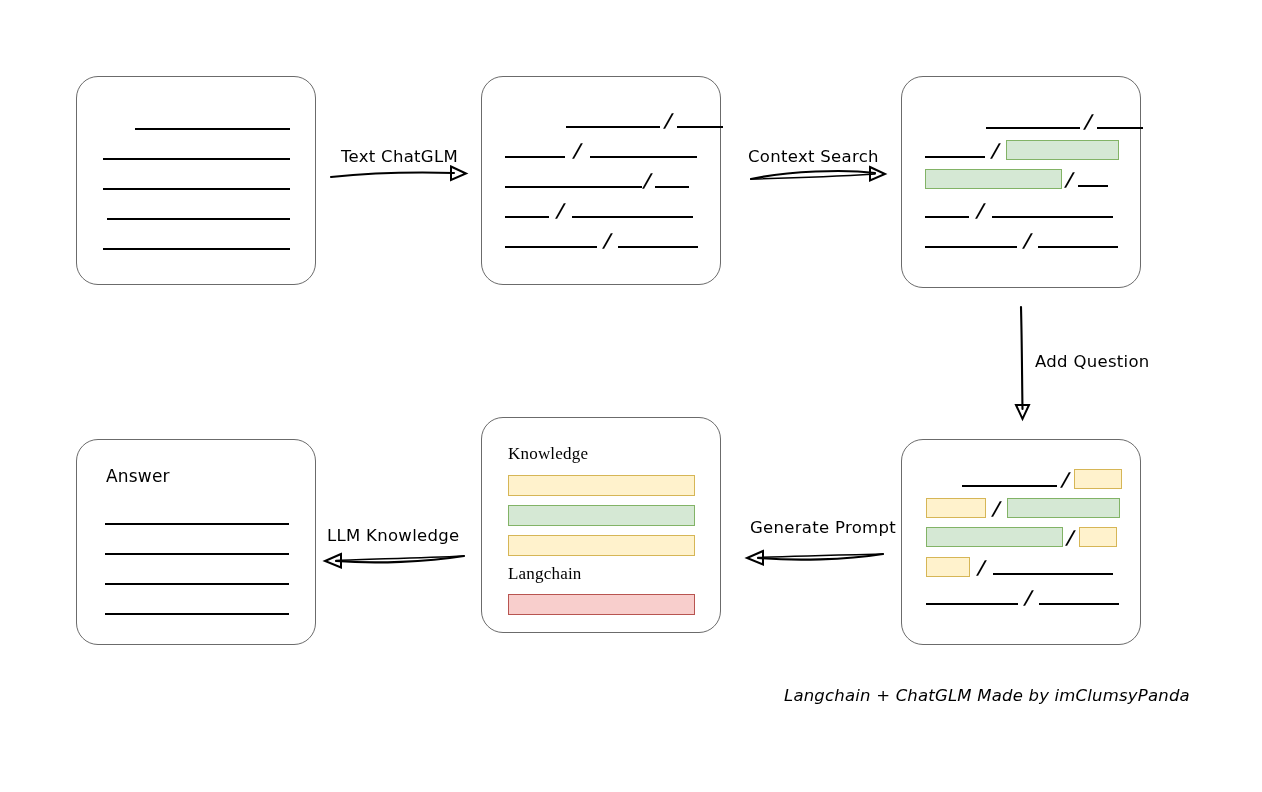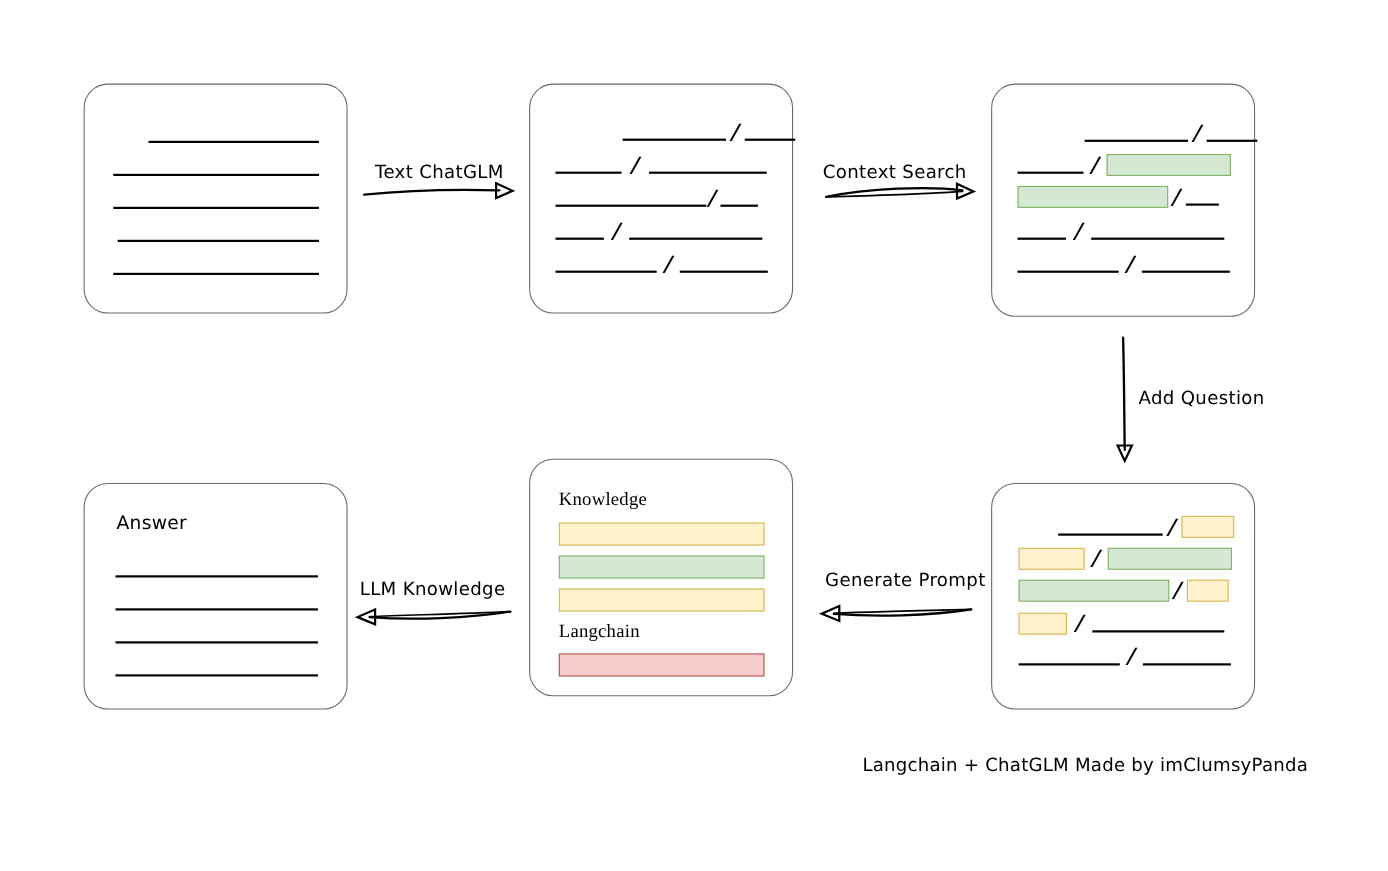--- a/index.html
+++ b/index.html
@@ -87,20 +87,21 @@
     letter-spacing: .3px;
   }
 
   
   .credit {
     position: absolute;
     font-size: 16.5px;
     color: #000;
     white-space: nowrap;
     letter-spacing: .2px;
+    font-style: italic;
   }
 </style>
 </head>
 <body>
 
 <div id="canvas">
 
   <div class="doc-card" style="left:76px; top:76px; width:240px; height:209px;">
     <div class="row" style="left:58px; top:34px;">
       <span class="seg" style="width:155px;"></span>

